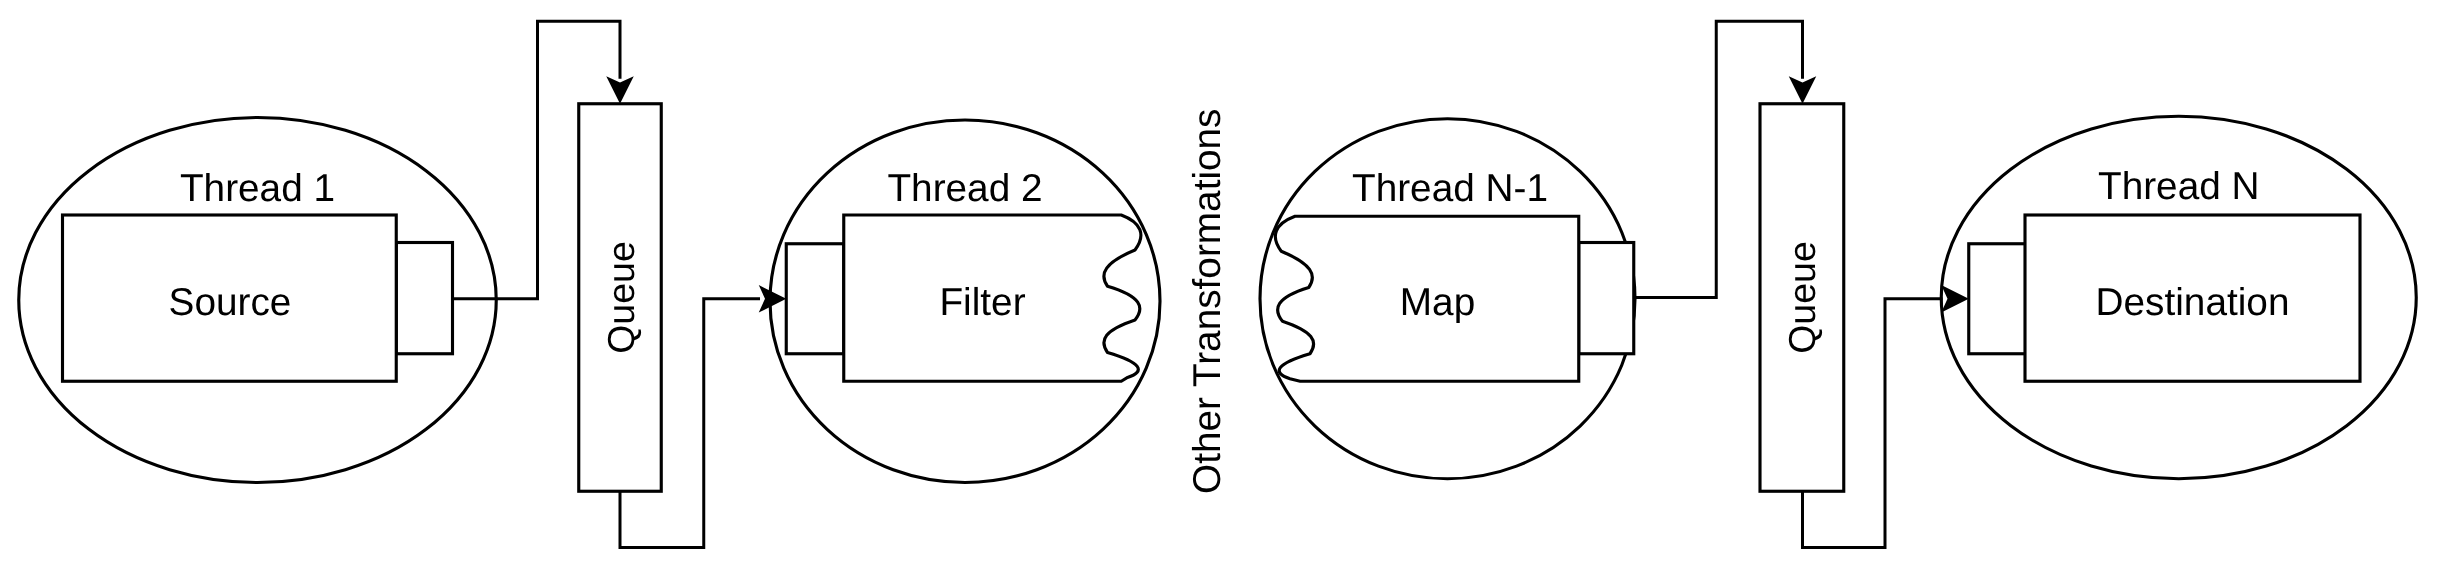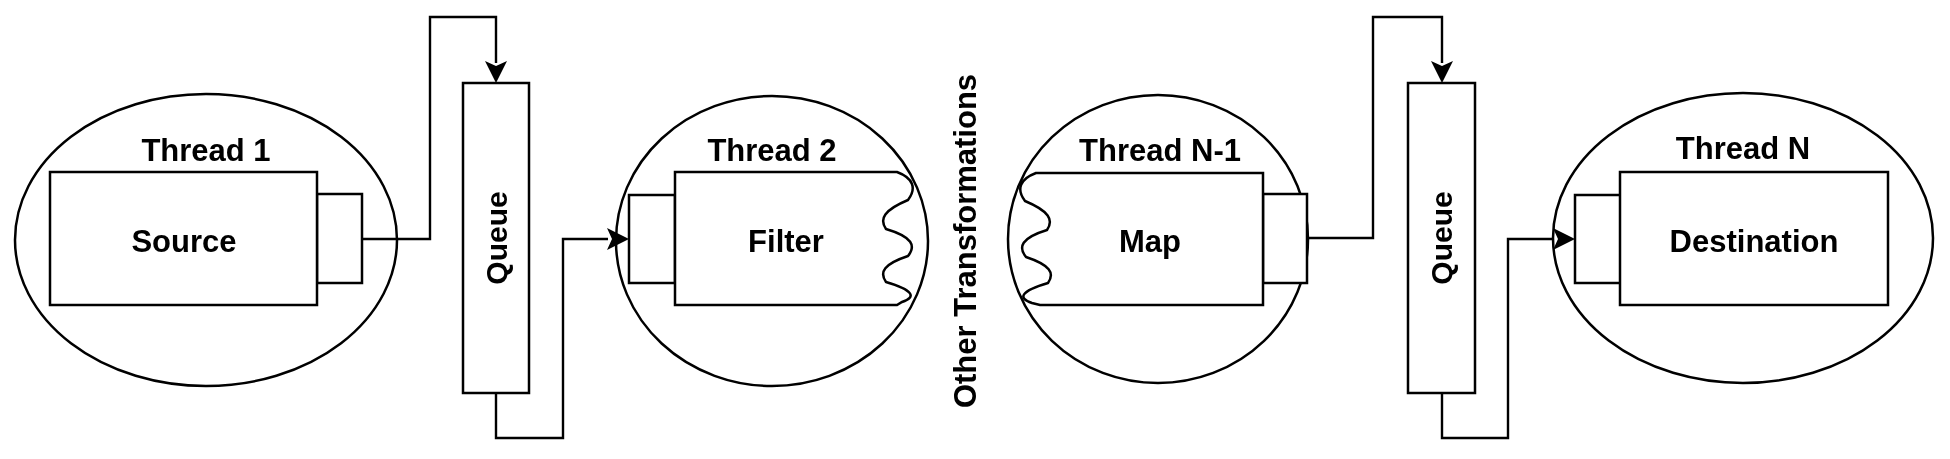--- a/index.html
+++ b/index.html
@@ -6,21 +6,20 @@
     margin: 0;
     padding: 0;
     background: #ffffff;
   }
   .canvas {
     position: relative;
     width: 1950px;
     height: 459px;
     background: #ffffff;
     overflow: hidden;
-    font-weight: bold;
   }
   svg {
     display: block;
   }
   .shape {
     fill: #ffffff;
     stroke: #000000;
     stroke-width: 2.5;
   }
   .wire {

